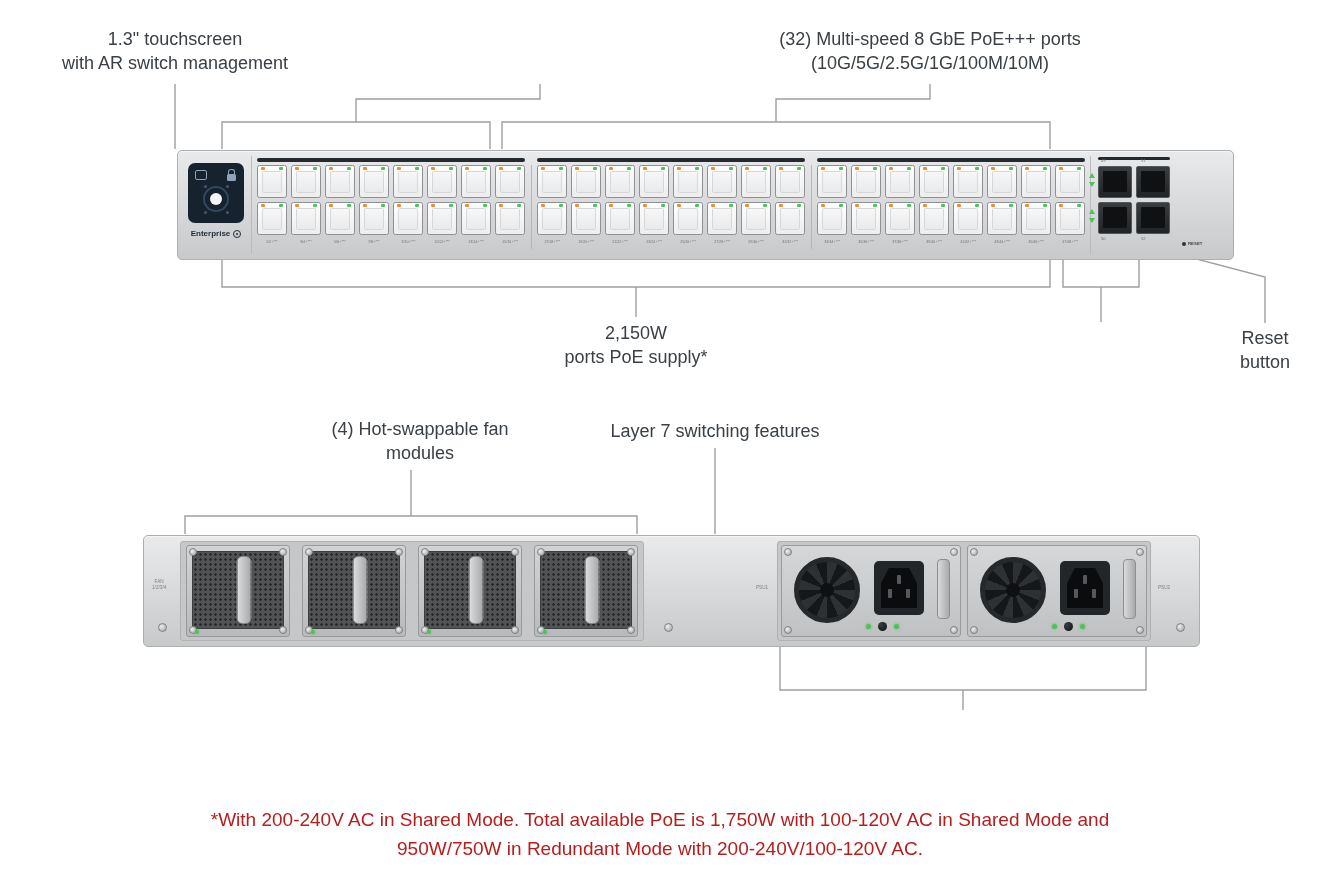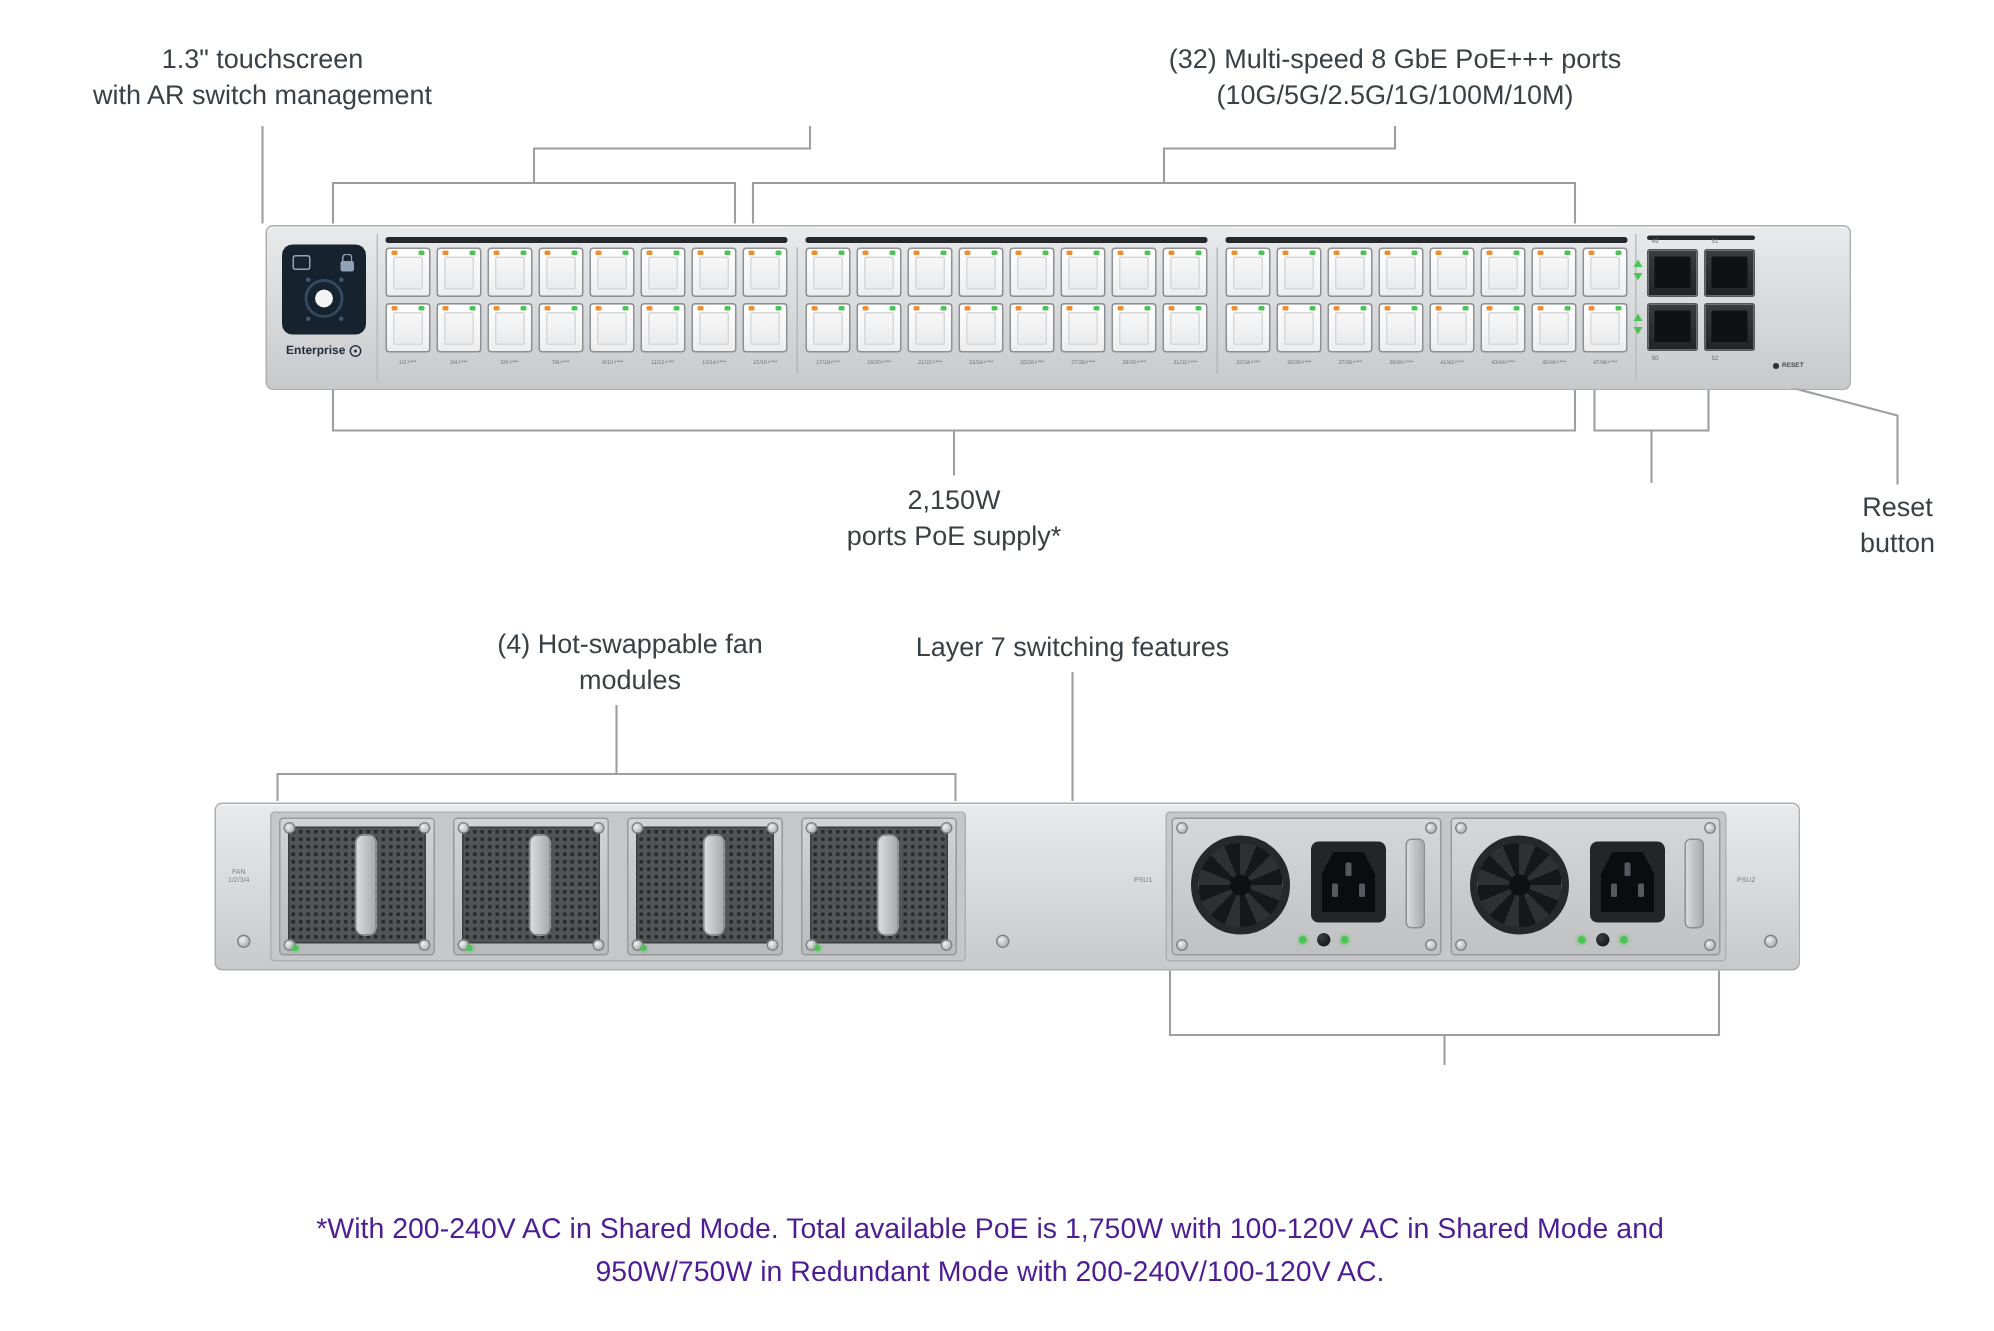--- a/index.html
+++ b/index.html
@@ -4,21 +4,21 @@
 <style>
   html,body{margin:0;padding:0;background:#fff;}
   .canvas{position:relative;width:1329px;height:887px;background:#fff;overflow:hidden;
           font-family:"Liberation Sans","DejaVu Sans",sans-serif;}
   svg.lines{position:absolute;left:0;top:0;}
   .cl{fill:none;stroke:var(--line-color,#9c9ea0);stroke-width:1.4;}
 
   .callout{position:absolute;transform:translateX(-50%);text-align:center;font-size:18px;
            line-height:1.33;color:#3a4045;white-space:pre-line;}
   .footnote{position:absolute;left:660px;top:806px;transform:translateX(-50%);width:1080px;
-            text-align:center;font-size:19px;line-height:1.5;color:#4c1d95;white-space:pre-line;}
+            text-align:center;font-size:19px;line-height:1.5;color:#b91c1c;white-space:pre-line;}
 
   
   .chassis{position:absolute;background:linear-gradient(180deg,#e9eaeb 0%,#d7d8d9 55%,#c8c9cb 100%);
            border:1px solid #adaeb0;border-radius:5px;box-shadow:inset 0 1px 0 #f5f5f6;}
   .front-chassis{left:129px;top:150px;width:1055px;height:108px;margin-left:48px;}
   .rear-chassis{left:143px;top:535px;width:1055px;height:110px;}
   .seam{position:absolute;top:5px;bottom:5px;width:1px;background:#b9bbbd;}
 
   
   .screen{position:absolute;left:10px;top:12px;width:56px;height:60px;background:#16222e;border-radius:7px;}

